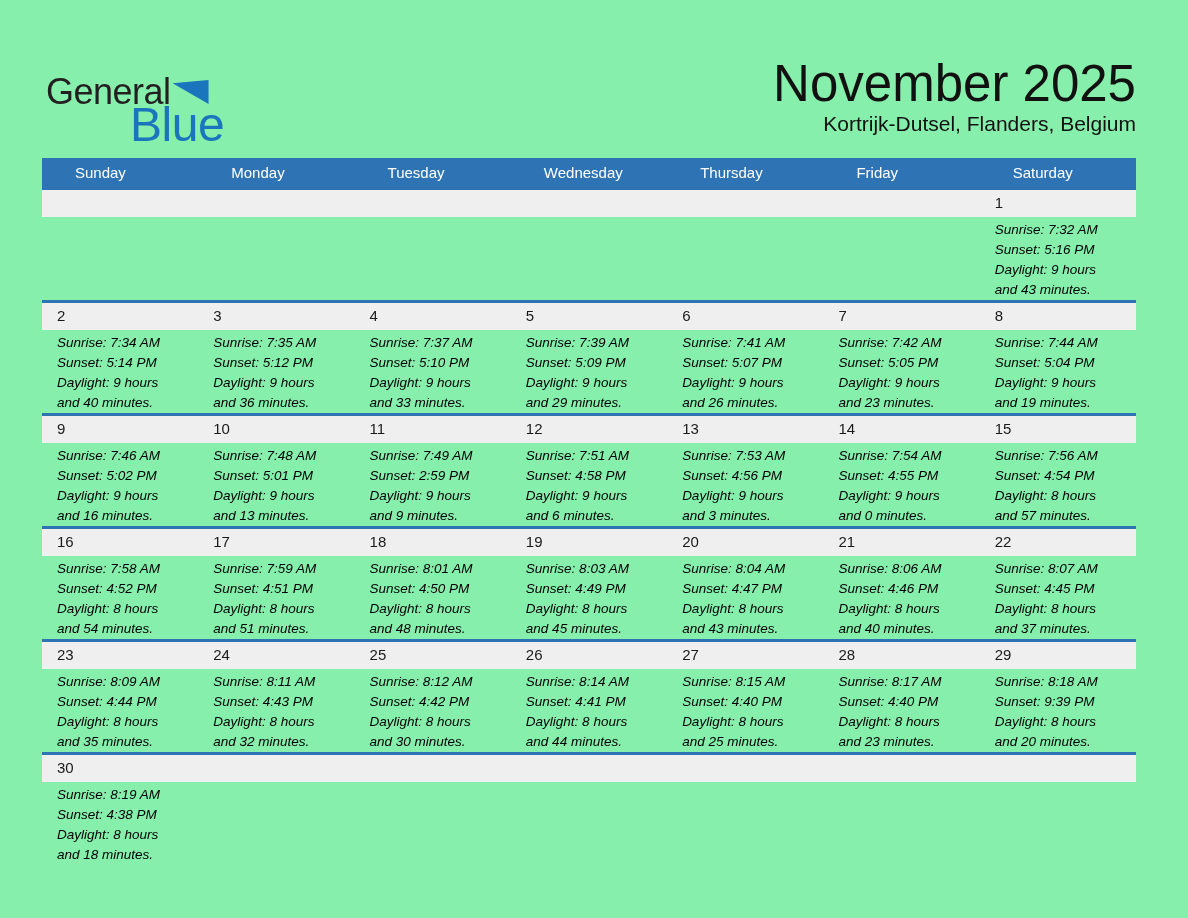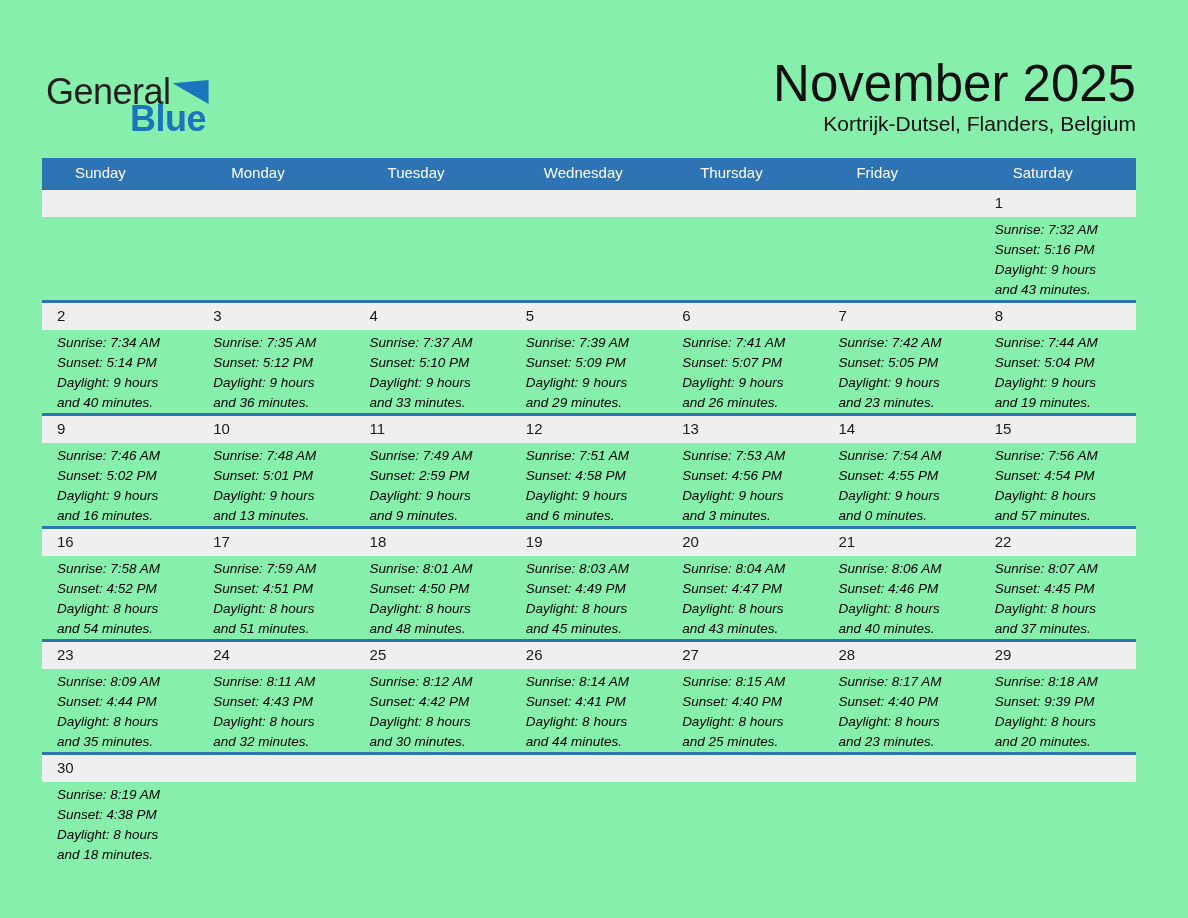--- a/index.html
+++ b/index.html
@@ -35,26 +35,25 @@
   }
   .logo-triangle {
     width: 36px;
     height: 24px;
     margin-left: 2px;
     margin-top: 6px;
     background: #1b75bc;
     clip-path: polygon(0 14%, 100% 0, 100% 100%);
   }
   .logo-blue {
-    font-size: 36px;
+    font-size: 48px;
     line-height: 1.0;
     color: #1b75bc;
     margin: -9px 0 0 84px;
     letter-spacing: -0.5px;
-    font-weight: bold;
   }
   .title-block {
     position: absolute;
     right: 52px;
     top: 56px;
     text-align: right;
   }
   .month-title {
     font-size: 51px;
     line-height: 1.1;

